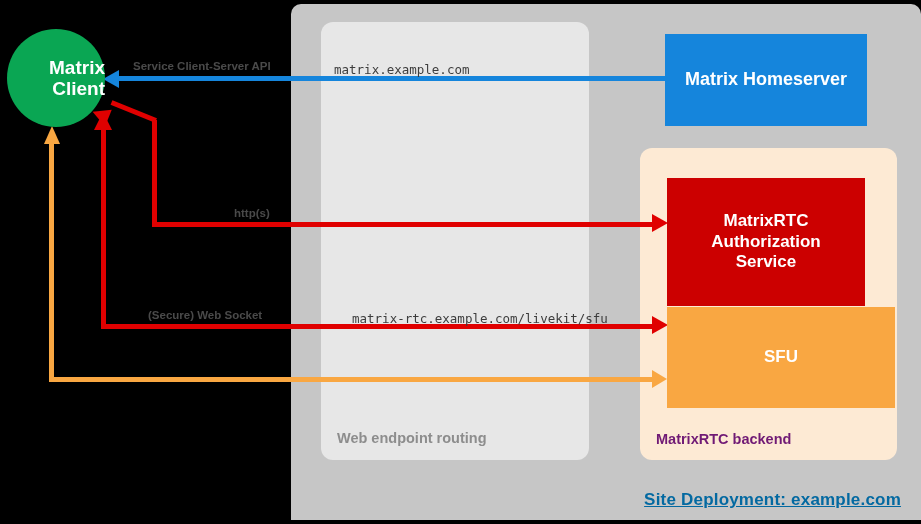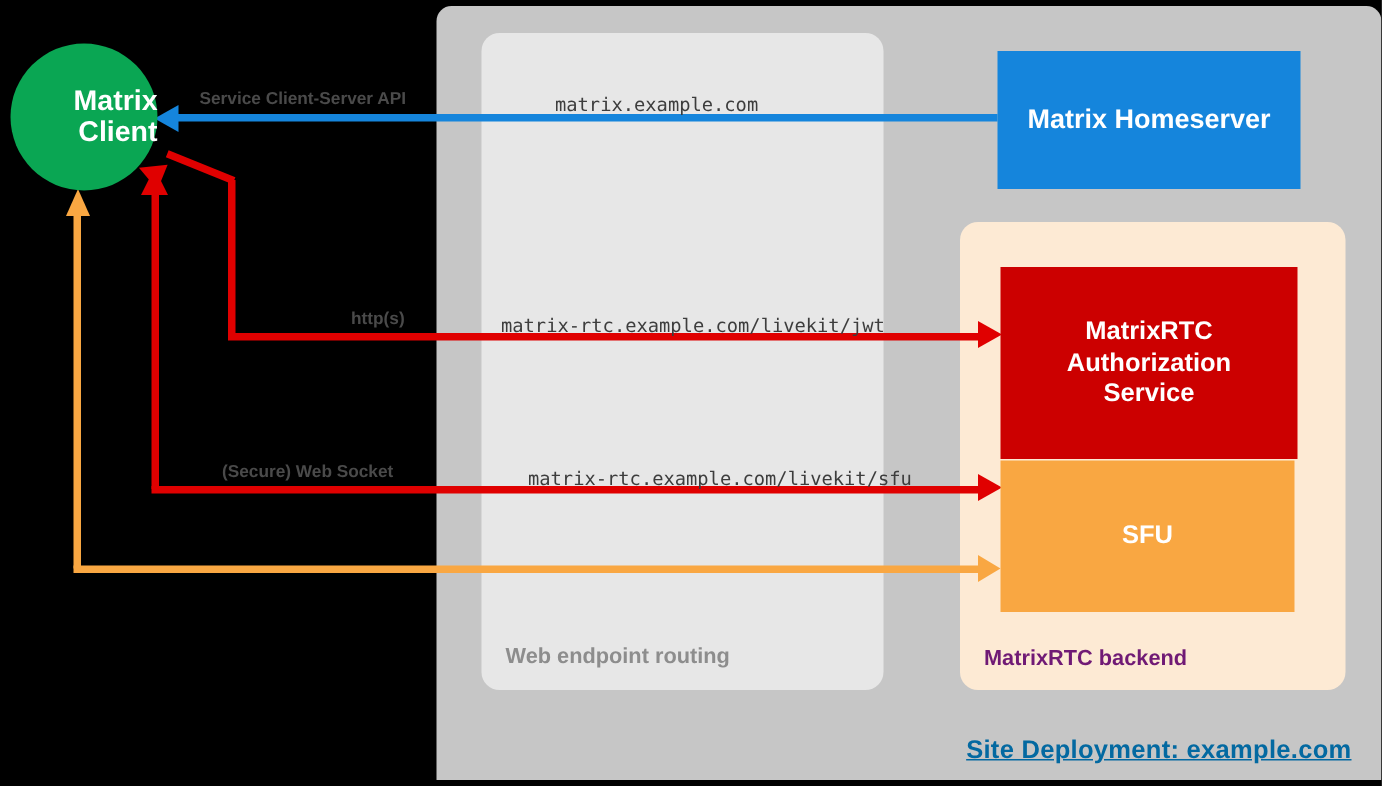--- a/index.html
+++ b/index.html
@@ -99,21 +99,21 @@
     font-size:18px;
   }
   .node-auth{
     left:667px;top:178px;
     width:198px;height:128px;
     background:#cc0000;
     font-size:17px;
   }
   .node-sfu{
     left:667px;top:307px;
-    width:196px;height:101px;
+    width:228px;height:101px;
     background:#f9a742;
     font-size:17px;
   }
 
   
   .seg{position:absolute;}
   .h{height:5px;}
   .v{width:5px;}
   .blue{background:#1585dc;}
   .red{background:#e00000;}
@@ -164,33 +164,32 @@
     <div class="routing-label">Web endpoint routing</div>
   </div>
 
   <div class="backend-box">
     <div class="backend-label">MatrixRTC backend</div>
   </div>
 
   <div class="seg h blue" style="left:118px;top:76px;width:547px;"></div>
   <div class="arrow arrow-left al-blue" style="left:103px;top:69.5px;border-right:16px solid #1585dc;"></div>
   <div class="link-label" style="left:133px;top:60px;">Service Client-Server API</div>
-  <div class="url-label" style="left:334px;top:62px;margin-left:36px;">matrix.example.com</div>
+  <div class="url-label" style="left:334px;top:62px;">matrix.example.com</div>
 
   <div class="seg h red" style="left:152px;top:222px;width:500px;"></div>
 
   <div class="seg v red" style="left:152px;top:120px;height:104px;"></div>
 
   <div class="seg red" style="left:108px;top:118px;width:48px;height:5px;
        transform:rotate(22deg);transform-origin:right center;"></div>
   <div class="arrow arrow-left" style="left:92px;top:106px;
        border-right:17px solid #e00000;transform:rotate(22deg);"></div>
   <div class="arrow arrow-right ar-red" style="left:652px;top:213.5px;border-left:16px solid #e00000;"></div>
   <div class="link-label" style="left:234px;top:207px;">http(s)</div>
-  <div class="url-label" style="left:334px;top:209px;">matrix-rtc.example.com/livekit/jwt</div>
 
   <div class="seg h red" style="left:101px;top:324px;width:551px;"></div>
   <div class="seg v red" style="left:101px;top:128px;height:198px;"></div>
   <div class="arrow arrow-up au-red" style="left:94px;top:112px;border-bottom:18px solid #e00000;"></div>
   <div class="arrow arrow-right ar-red" style="left:652px;top:315.5px;border-left:16px solid #e00000;"></div>
   <div class="link-label" style="left:148px;top:309px;">(Secure) Web Socket</div>
   <div class="url-label" style="left:352px;top:311px;">matrix-rtc.example.com/livekit/sfu</div>
 
   <div class="seg h orange" style="left:49px;top:377px;width:603px;"></div>
   <div class="seg v orange" style="left:49px;top:142px;height:237px;"></div>

